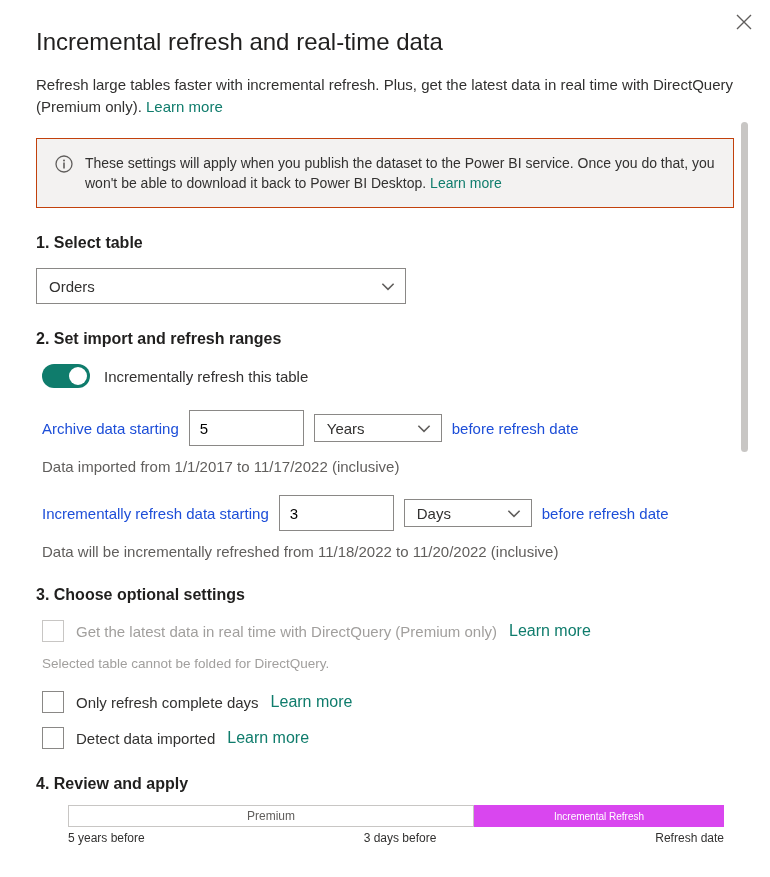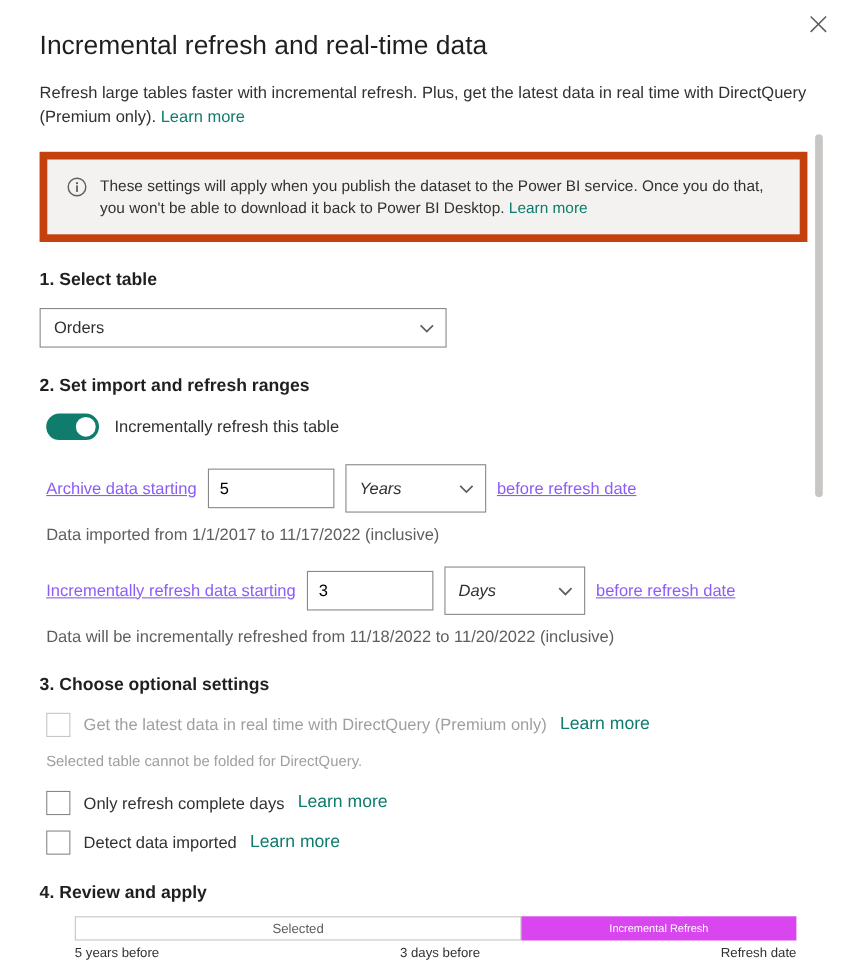--- a/index.html
+++ b/index.html
@@ -35,21 +35,21 @@
       color: #323130;
       line-height: 1.45;
       margin-bottom: 20px;
     }
     .link {
       color: #0f7c6c;
       cursor: pointer;
     }
     .info-banner {
       background: #f3f2f1;
-      border: 7px solid #c2410c;
+      border: 1px solid #c2410c;
       padding: 14px 18px;
       display: flex;
       gap: 12px;
       align-items: flex-start;
       margin-bottom: 26px;
     }
     .info-icon {
       flex-shrink: 0;
       margin-top: 2px;
       color: #605e5c;
@@ -104,30 +104,30 @@
     }
     .toggle-label { font-size: 15px; color: #323130; }
     .field-row {
       display: flex;
       align-items: center;
       gap: 10px;
       margin-bottom: 12px;
       padding-left: 6px;
       flex-wrap: wrap;
     }
-    .field-label { font-size: 15px; color: #8b5cf6; text-decoration: underline; }
+    .field-label { font-size: 15px; color: #1d4ed8; }
     .num-input {
       width: 115px;
       height: 36px;
       border: 1px solid #8a8886;
       padding: 0 10px;
       font-size: 15px;
       font-family: inherit;
     }
-    .unit-select { width: 128px; height: 44px; font-style: italic; }
+    .unit-select { width: 128px; height: 28px; }
     .hint {
       font-size: 15px;
       color: #605e5c;
       padding-left: 6px;
       margin-bottom: 20px;
     }
     .check-row {
       display: flex;
       align-items: center;
       gap: 12px;
@@ -294,21 +294,21 @@
     <div class="check-row" style="margin-bottom:26px">
       <div class="checkbox"></div>
       <span class="check-label">Detect data imported</span>
       <span class="link">Learn more</span>
     </div>
   </div>
 
   <div>
     <div class="section-header" style="margin-bottom:12px">4. Review and apply</div>
     <div class="timeline">
-      <div class="bar-archived">Selected</div>
+      <div class="bar-archived">Premium</div>
       <div class="bar-inc">Incremental Refresh</div>
     </div>
     <div class="timeline-labels">
       <span>5 years before</span>
       <span>3 days before</span>
       <span>Refresh date</span>
     </div>
   </div>
 </div>
 

